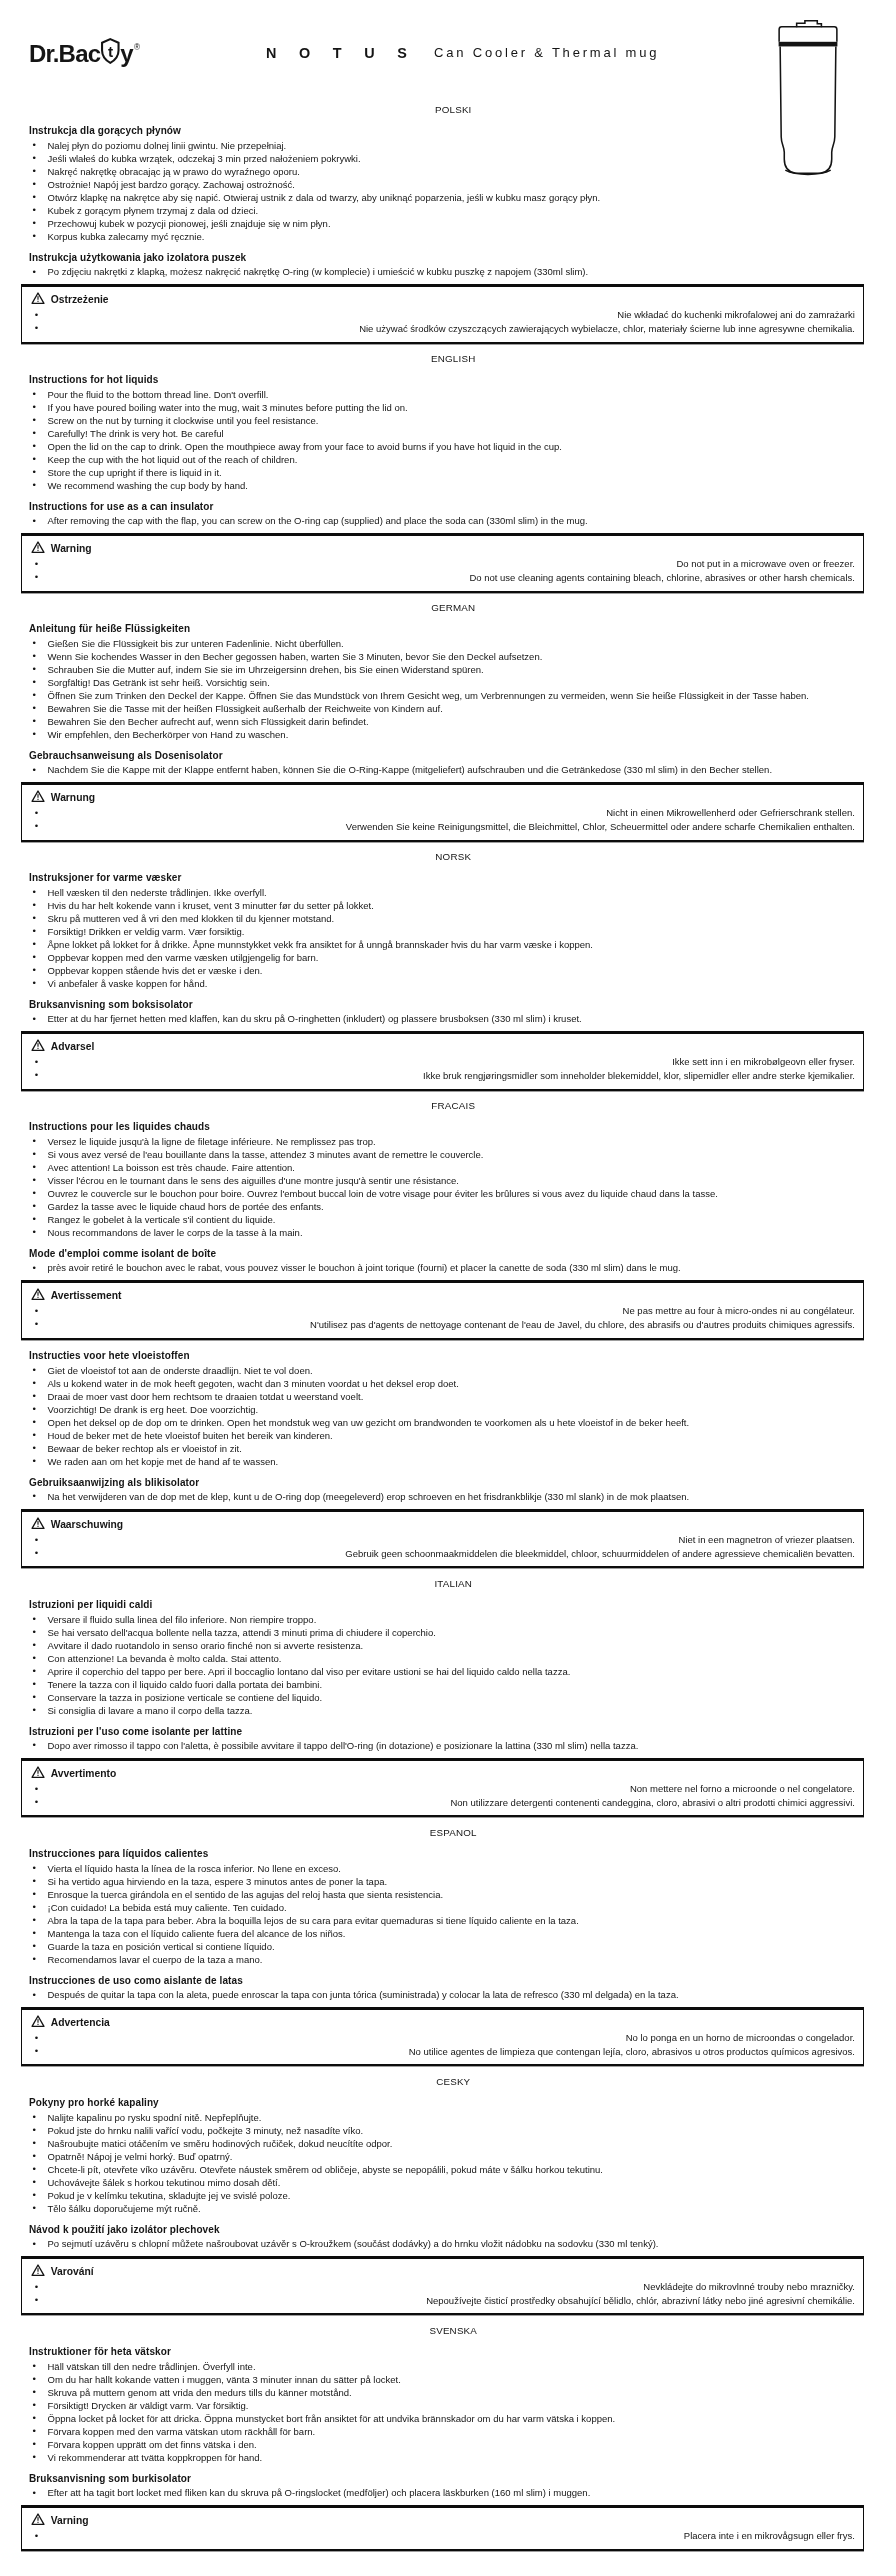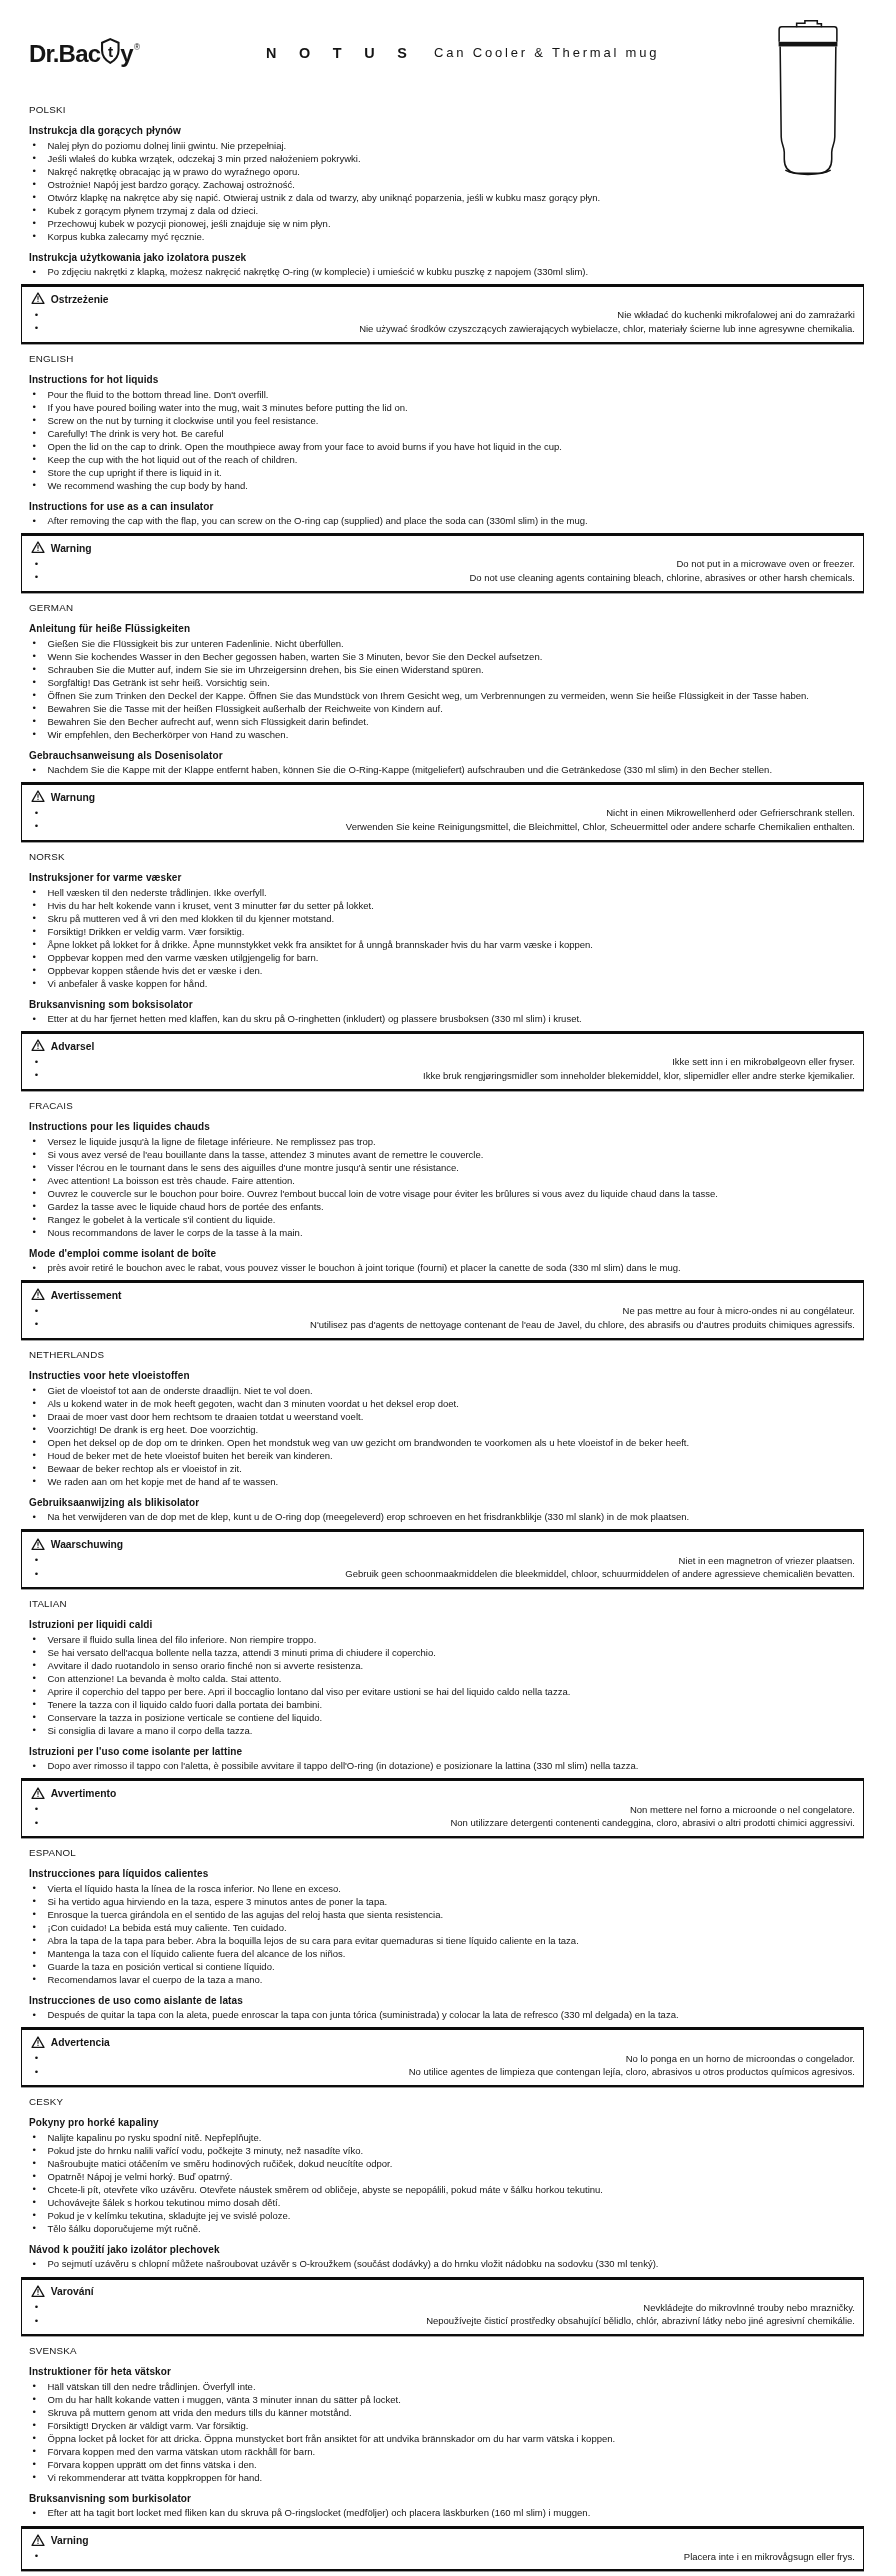--- a/index.html
+++ b/index.html
@@ -15,21 +15,21 @@
   .doc-header { position:relative; height:77px; }
   .brand { position:absolute; left:0; top:20.6px; display:flex; align-items:center; font-weight:700; font-size:24px; letter-spacing:-0.8px; }
   .brand .shield { margin:0 -0.5px 0 0; }
   .brand sup { font-size:8.2px; font-weight:400; margin-left:1px; transform:translateY(-7.2px); display:inline-block; letter-spacing:0; }
   .product-title { position:absolute; left:237px; top:27px; display:flex; align-items:flex-start; }
   .notus { font-size:14.4px; font-weight:700; letter-spacing:9.3px; }
   .subtitle { font-size:13px; font-weight:400; letter-spacing:2.8px; margin-left:18px; white-space:nowrap; }
   .mug { position:absolute; right:37px; top:1px; }
 
   
-  .lang-label { margin:9.3px 0 0; font-size:9.8px; letter-spacing:0.2px; }
+  .lang-label { margin:9.3px 0 0; font-size:9.8px; letter-spacing:0.2px;text-align:center; }
   .sec-title { font-size:10px; font-weight:700; margin:10.3px 0 3.6px; letter-spacing:0.1px; }
   .sec-title.can { margin:9.3px 0 3.1px; }
   ul.instr { list-style:none; margin:0; padding:0; }
   ul.instr li { position:relative; padding-left:18.5px; font-size:9.5px; line-height:12px; margin:0 0 1px; }
   ul.instr li::before { content:"\2022"; position:absolute; left:3.6px; top:-0.5px; font-size:9.8px; }
 
   .warning-box {
     border:1.5px solid #0c0c0c; border-top-width:3.1px; border-bottom-width:2.6px;
     margin:6.2px 13.4px 0 -8.2px; padding:4.1px 8.2px 5.2px 9.3px;
     box-shadow:0 0.5px 0 #3a3a3a;
@@ -218,22 +218,22 @@
           </ul>
     </div>
   </section>
 
   <section class="doc-section">
     <div class="lang-label">FRACAIS</div>
     <h2 class="sec-title hot">Instructions pour les liquides chauds</h2>
     <ul class="instr">
           <li>Versez le liquide jusqu'à la ligne de filetage inférieure. Ne remplissez pas trop.</li>
           <li>Si vous avez versé de l'eau bouillante dans la tasse, attendez 3 minutes avant de remettre le couvercle.</li>
+          <li>Avec attention! La boisson est très chaude. Faire attention.</li>
           <li>Visser l'écrou en le tournant dans le sens des aiguilles d'une montre jusqu'à sentir une résistance.</li>
-          <li>Avec attention! La boisson est très chaude. Faire attention.</li>
           <li>Ouvrez le couvercle sur le bouchon pour boire. Ouvrez l'embout buccal loin de votre visage pour éviter les brûlures si vous avez du liquide chaud dans la tasse.</li>
           <li>Gardez la tasse avec le liquide chaud hors de portée des enfants.</li>
           <li>Rangez le gobelet à la verticale s'il contient du liquide.</li>
           <li>Nous recommandons de laver le corps de la tasse à la main.</li>
         </ul>
     <h2 class="sec-title can">Mode d'emploi comme isolant de boîte</h2>
     <ul class="instr can-list">
           <li>près avoir retiré le bouchon avec le rabat, vous pouvez visser le bouchon à joint torique (fourni) et placer la canette de soda (330 ml slim) dans le mug.</li>
         </ul>
     <div class="warning-box">
@@ -248,21 +248,20 @@
         <span>Avertissement</span>
       </div>
       <ul class="instr">
             <li>Ne pas mettre au four à micro-ondes ni au congélateur.</li>
             <li>N'utilisez pas d'agents de nettoyage contenant de l'eau de Javel, du chlore, des abrasifs ou d'autres produits chimiques agressifs.</li>
           </ul>
     </div>
   </section>
 
   <section class="doc-section">
-    <div class="lang-label">NETHERLANDS</div>
     <h2 class="sec-title hot">Instructies voor hete vloeistoffen</h2>
     <ul class="instr">
           <li>Giet de vloeistof tot aan de onderste draadlijn. Niet te vol doen.</li>
           <li>Als u kokend water in de mok heeft gegoten, wacht dan 3 minuten voordat u het deksel erop doet.</li>
           <li>Draai de moer vast door hem rechtsom te draaien totdat u weerstand voelt.</li>
           <li>Voorzichtig! De drank is erg heet. Doe voorzichtig.</li>
           <li>Open het deksel op de dop om te drinken. Open het mondstuk weg van uw gezicht om brandwonden te voorkomen als u hete vloeistof in de beker heeft.</li>
           <li>Houd de beker met de hete vloeistof buiten het bereik van kinderen.</li>
           <li>Bewaar de beker rechtop als er vloeistof in zit.</li>
           <li>We raden aan om het kopje met de hand af te wassen.</li>

